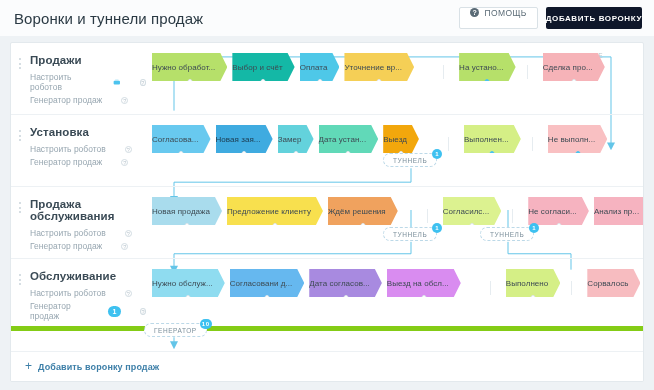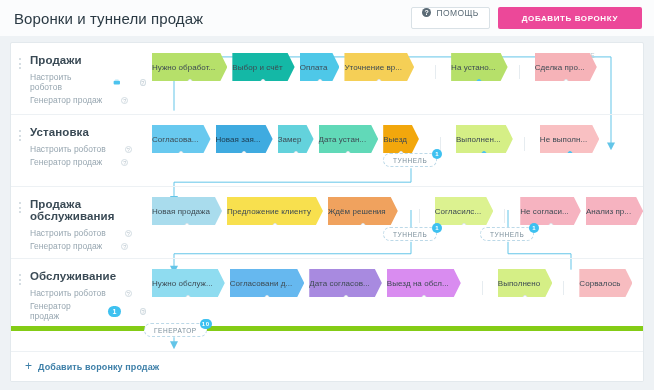--- a/index.html
+++ b/index.html
@@ -42,22 +42,22 @@
     cursor: pointer;
     margin-right: 8px;
   }
   .help-ico {
     width: 9px; height: 9px; border-radius: 50%;
     background: #5b6b76; color:#fff;
     font-size:7px; line-height:9px; text-align:center;
     font-weight:700;
   }
   .add-funnel-btn {
-    height: 22px; padding: 0 24px;
-    background: #ec4899;
+    height: 22px; padding: 0 0;
+    background: #0f172a;
     border: none; border-radius: 2px;
     color: #fff; font-size: 8px; font-weight: 700;
     letter-spacing: .6px; text-transform: uppercase;
     cursor: pointer;
     display:flex; align-items:center;
     font-family: "Liberation Sans", sans-serif;
   }
 
   
   .board {
@@ -117,21 +117,21 @@
   
   .row-stages {
     flex: 1;
     position: relative;
     padding-top: 10px;
     display: flex;
     align-items: flex-start;
   }
   .group { display: flex; align-items: flex-start; position: relative; }
   .group.inwork { padding-left: 6px; }
-  .group.success { padding-left: 16px; margin-left: 16px; position: relative; }
+  .group.success { padding-left: 16px; margin-left: 24px; position: relative; }
   .group.fail { padding-left: 16px; margin-left: 6px; position: relative; }
   .group.success:before, .group.fail:before {
     content:""; position:absolute; left:0; top:12px; bottom:2px;
     width:1px; background:#e6ecf0;
   }
 
   .grp-head {
     position: absolute; top: -1px; left: 6px;
     font-size: 6.5px; letter-spacing: .5px; text-transform: uppercase;
     color: #b4c0c8; white-space: nowrap;

